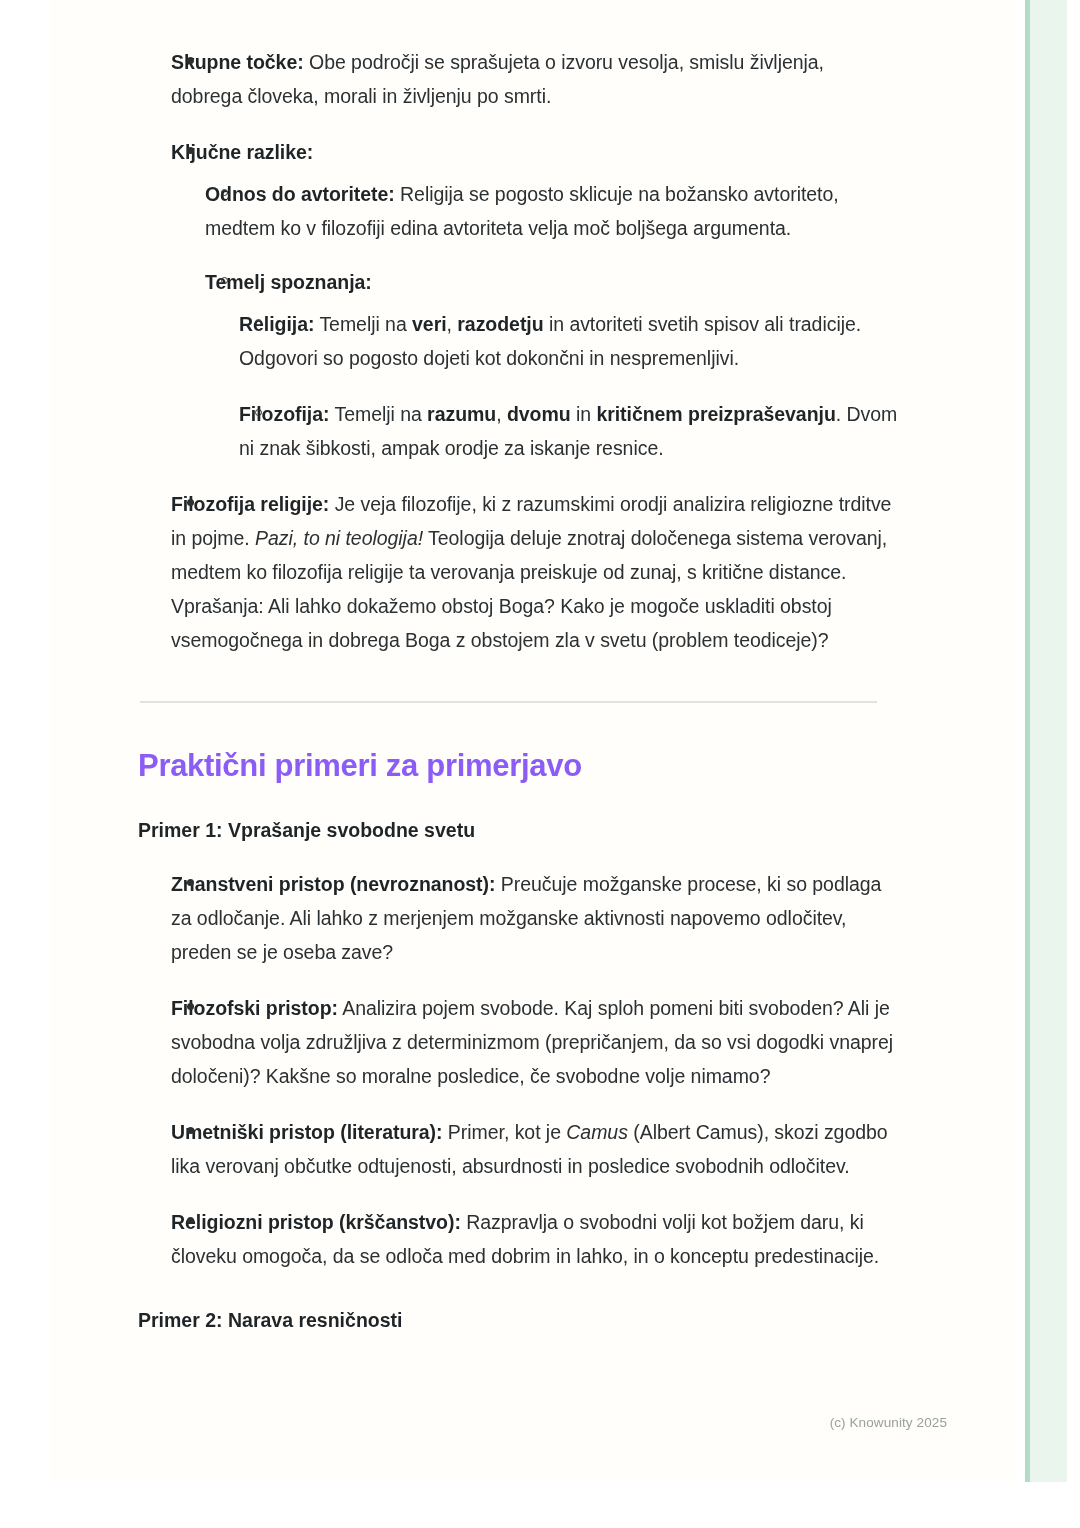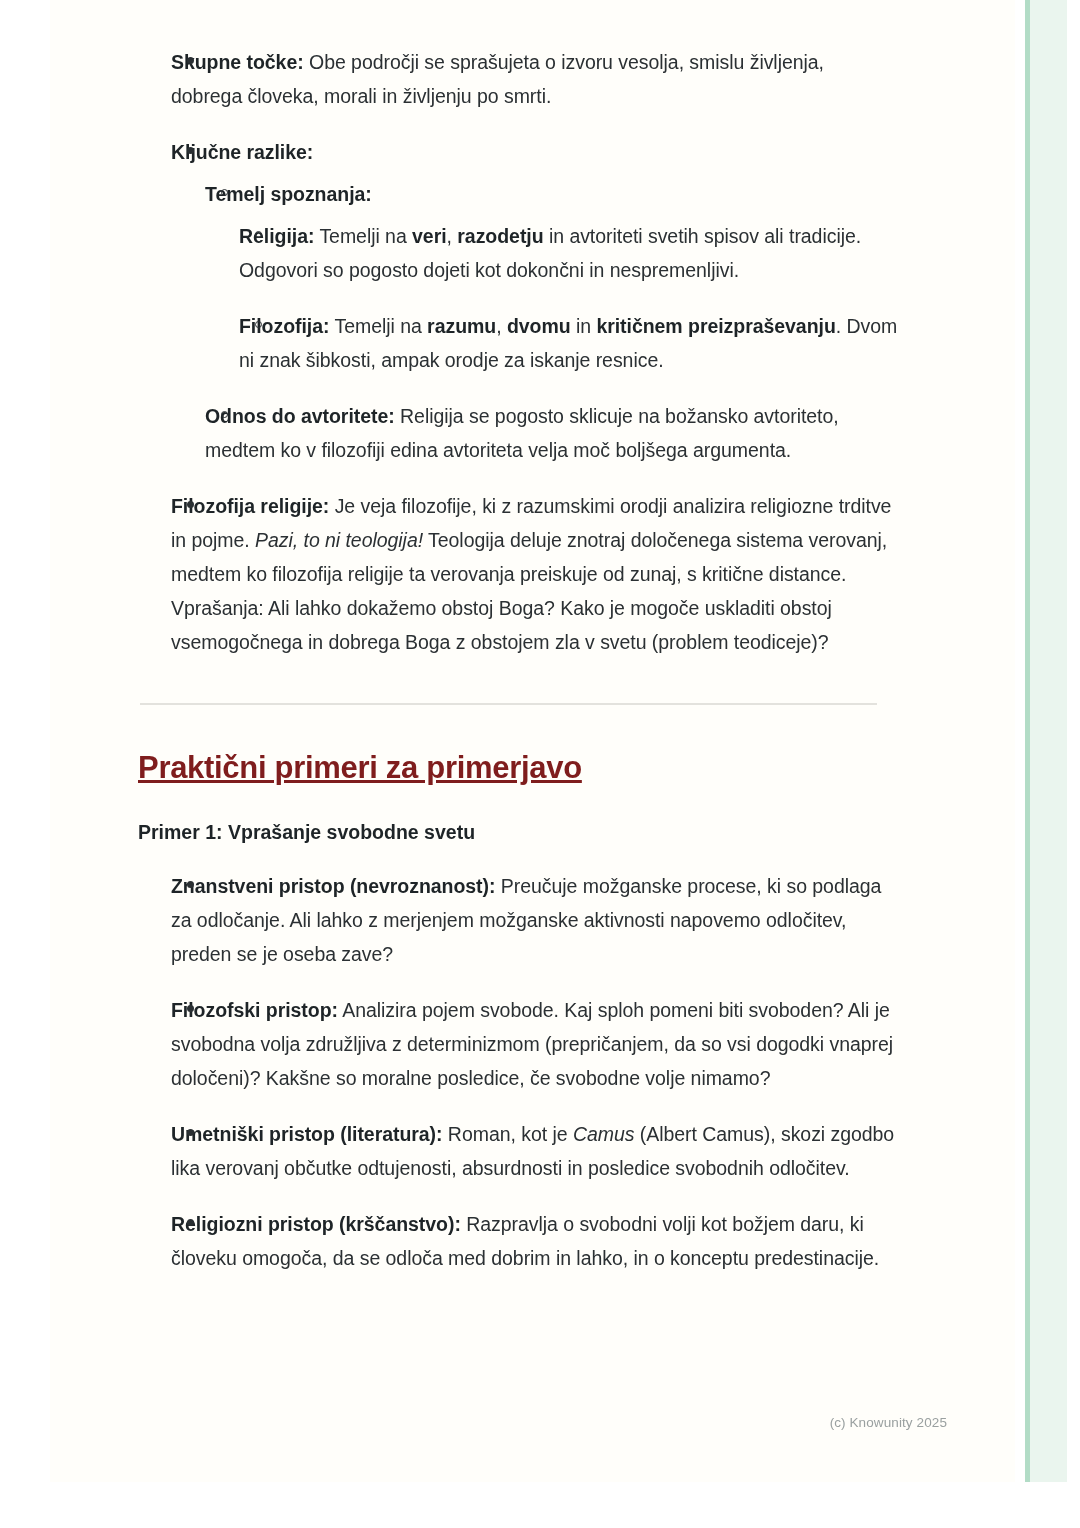--- a/index.html
+++ b/index.html
@@ -138,66 +138,67 @@
 
       <li>
         <span class="txt"><b>Skupne točke:</b><span> Obe področji se sprašujeta o izvoru vesolja, smislu življenja, dobrega človeka, morali in življenju po smrti.</span></span>
       </li>
 
       <li>
         <span class="txt"><b>Ključne razlike:</b></span>
 
         <ul class="lvl2">
           <li>
+            <span class="txt"><b>Odnos do avtoritete:</b><span> Religija se pogosto sklicuje na božansko avtoriteto, medtem ko v filozofiji edina avtoriteta velja moč boljšega argumenta.</span></span>
+          </li>
+
+          <li>
             <span class="txt"><b>Temelj spoznanja:</b></span>
 
             <ul class="lvl3">
               <li>
                 <span class="txt"><b>Religija:</b><span> Temelji na </span><b>veri</b><span>, </span><b>razodetju</b><span> in avtoriteti svetih spisov ali tradicije. Odgovori so pogosto dojeti kot dokončni in nespremenljivi.</span></span>
               </li>
               <li>
                 <span class="txt"><b>Filozofija:</b><span> Temelji na </span><b>razumu</b><span>, </span><b>dvomu</b><span> in </span><b>kritičnem preizpraševanju</b><span>. Dvom ni znak šibkosti, ampak orodje za iskanje resnice.</span></span>
               </li>
             </ul>
           </li>
-
-          <li>
-            <span class="txt"><b>Odnos do avtoritete:</b><span> Religija se pogosto sklicuje na božansko avtoriteto, medtem ko v filozofiji edina avtoriteta velja moč boljšega argumenta.</span></span>
-          </li>
         </ul>
       </li>
 
       <li>
         <span class="txt"><b>Filozofija religije:</b><span> Je veja filozofije, ki z razumskimi orodji analizira religiozne trditve in pojme. </span><i>Pazi, to ni teologija!</i><span> Teologija deluje znotraj določenega sistema verovanj, medtem ko filozofija religije ta verovanja preiskuje od zunaj, s kritične distance. Vprašanja: Ali lahko dokažemo obstoj Boga? Kako je mogoče uskladiti obstoj vsemogočnega in dobrega Boga z obstojem zla v svetu (problem teodiceje)?</span></span>
       </li>
     </ul>
 
     <div class="divider"></div>
 
-    <h2 class="section-title" style="color: #7f1d1d; text-decoration: underline;">Praktični primeri za primerjavo</h2>
+    <h2 class="section-title" style="color: #8b5cf6;">Praktični primeri za primerjavo</h2>
 
     <h3 class="sub-title">Primer 1: Vprašanje svobodne svetu</h3>
 
     <ul class="lvl1">
       <li>
         <span class="txt"><b>Znanstveni pristop (nevroznanost):</b><span> Preučuje možganske procese, ki so podlaga za odločanje. Ali lahko z merjenjem možganske aktivnosti napovemo odločitev, preden se je oseba zave?</span></span>
       </li>
       <li>
         <span class="txt"><b>Filozofski pristop:</b><span> Analizira pojem svobode. Kaj sploh pomeni biti svoboden? Ali je svobodna volja združljiva z determinizmom (prepričanjem, da so vsi dogodki vnaprej določeni)? Kakšne so moralne posledice, če svobodne volje nimamo?</span></span>
       </li>
       <li>
-        <span class="txt"><b>Umetniški pristop (literatura):</b><span> Roman, kot je </span><i>Camus</i><span> (Albert Camus), skozi zgodbo lika verovanj občutke odtujenosti, absurdnosti in posledice svobodnih odločitev.</span></span>
+        <span class="txt"><b>Umetniški pristop (literatura):</b><span> Primer, kot je </span><i>Camus</i><span> (Albert Camus), skozi zgodbo lika verovanj občutke odtujenosti, absurdnosti in posledice svobodnih odločitev.</span></span>
       </li>
       <li>
         <span class="txt"><b>Religiozni pristop (krščanstvo):</b><span> Razpravlja o svobodni volji kot božjem daru, ki človeku omogoča, da se odloča med dobrim in lahko, in o konceptu predestinacije.</span></span>
       </li>
     </ul>
 
     <div class="block-gap"></div>
 
+    <h3 class="sub-title">Primer 2: Narava resničnosti</h3>
 
   </div>
 
   <div class="accent-band" style="background: rgb(234, 245, 238);"></div>
   <div class="accent-edge" style="background: rgb(178, 220, 198);"></div>
 
   <div class="watermark">(c) Knowunity 2025</div>
 </div>
 
 </body></html>

